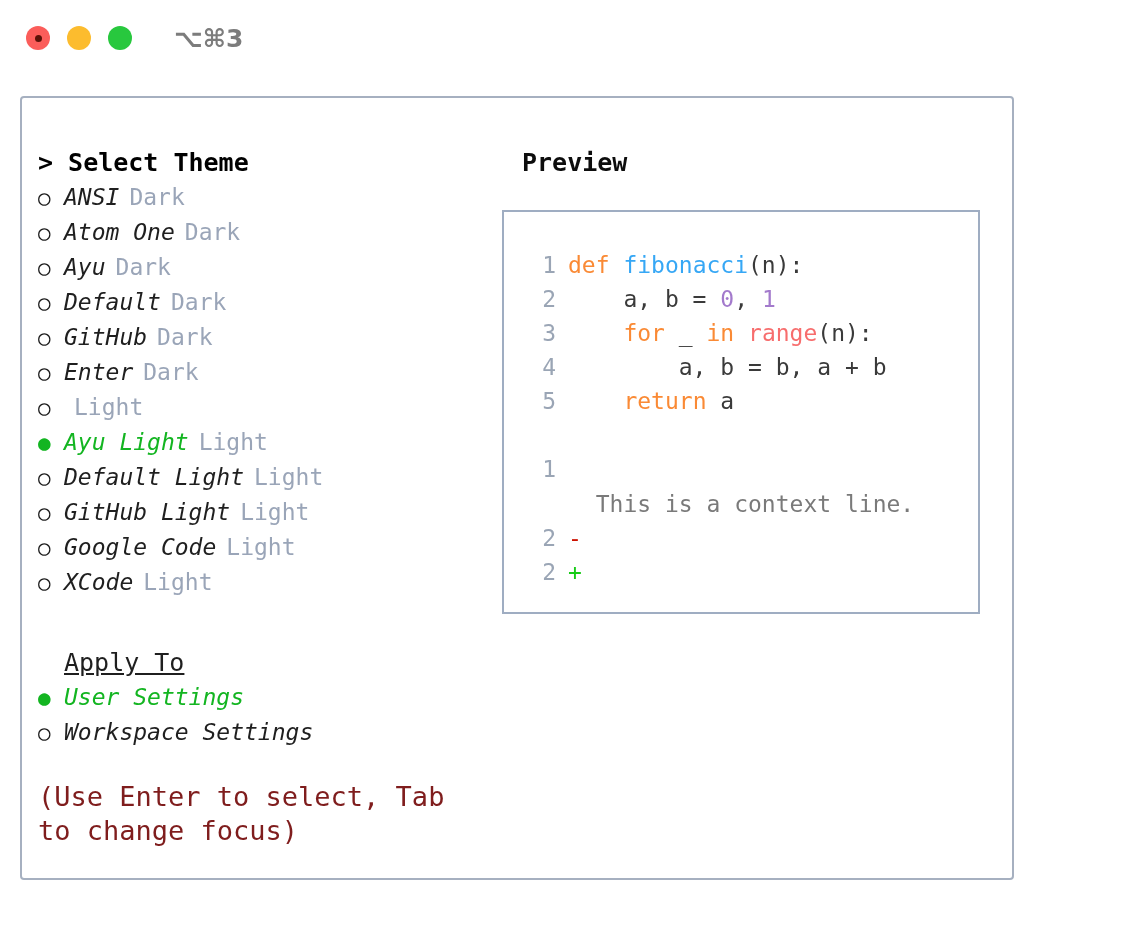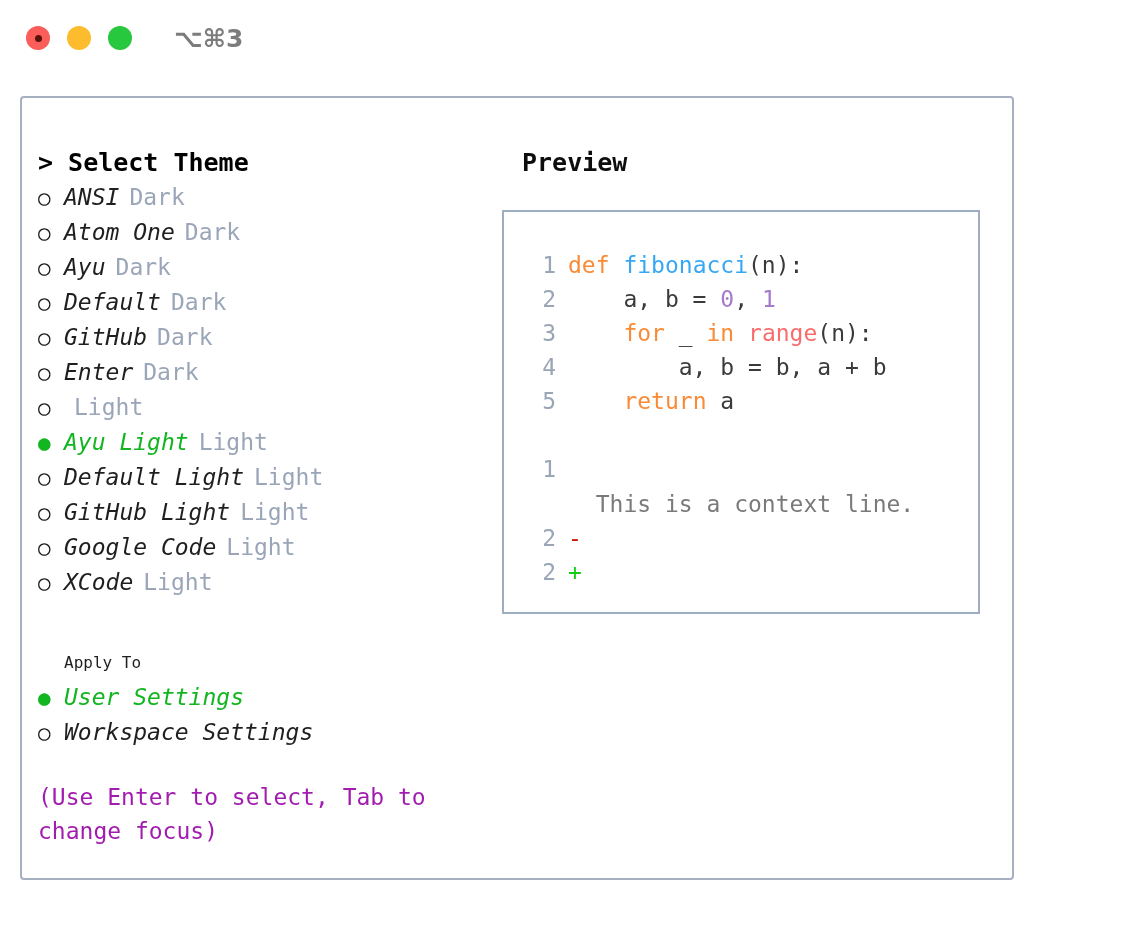--- a/index.html
+++ b/index.html
@@ -112,32 +112,33 @@
   .opt-row.selected .opt-label {
     color: #13b521;
   }
   .opt-variant {
     color: #9aa5b8;
     margin-left: 10px;
     text-align: center;
   }
 
   .apply-title {
-    font-size: 16px;
+    font-size: 25px;
     color: #1f1f1f;
     line-height: 34px;
     padding-left: 26px;
     white-space: pre;
+    text-decoration: underline;
   }
   .spacer-lg { height: 46px; }
   .spacer-md { height: 30px; }
 
   .hint {
-    font-size: 23px;
-    color: #a21caf;
+    font-size: 27px;
+    color: #7f1d1d;
     line-height: 34px;
     width: 410px;
   }
 
   
   .right-col {
     position: absolute;
     left: 480px;
     top: 48px;
     width: 490px;

